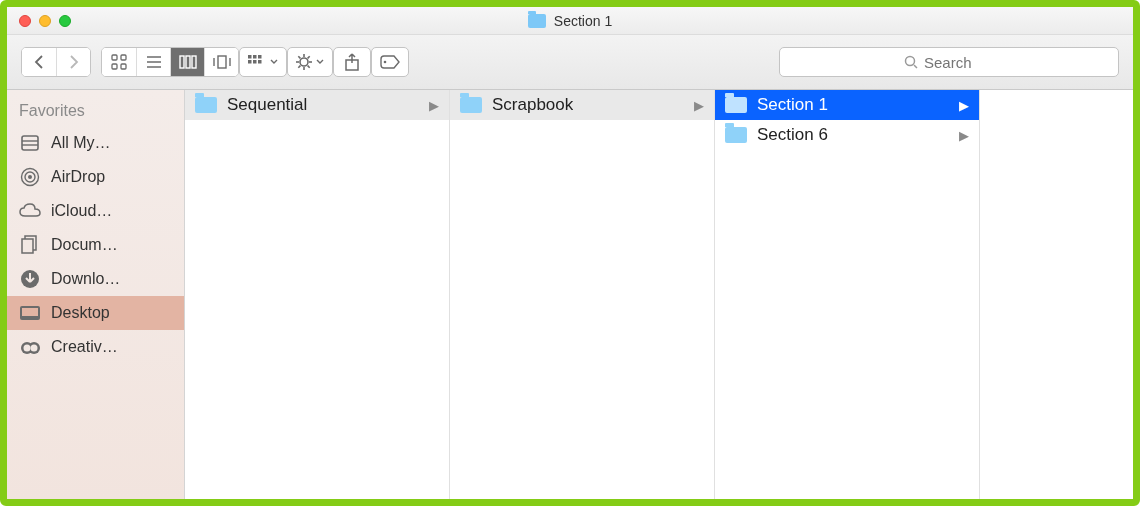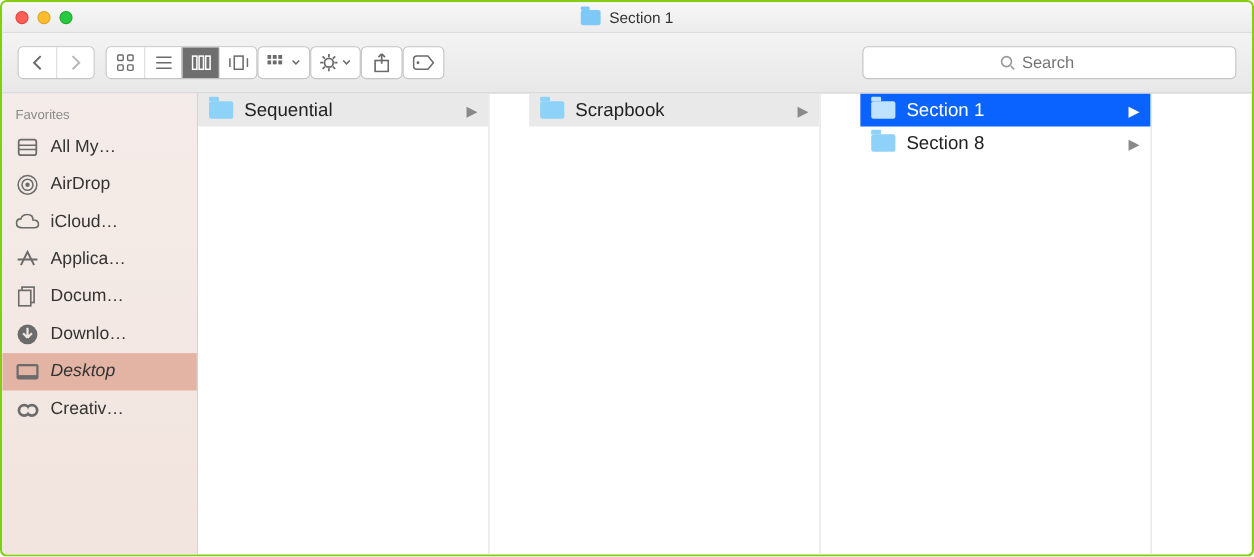--- a/index.html
+++ b/index.html
@@ -1,17 +1,17 @@
 <!DOCTYPE html>
 <html><head>
 <meta charset="utf-8">
 <style>
   * { box-sizing: border-box; margin:0; padding:0; font-family: -apple-system, "Helvetica Neue", Arial, sans-serif; }
   body { width:1140px; height:506px; background:#fff; }
-  .window { width:1140px; height:506px; display:flex; flex-direction:column; border:2px solid #84cc16; border-radius:6px; overflow:hidden; background:#fff;}
+  .window { width:1140px; height:506px; display:flex; flex-direction:column; border:7px solid #84cc16; border-radius:6px; overflow:hidden; background:#fff;}
   .titlebar { height:28px; background:linear-gradient(#f7f7f7,#ececec); display:flex; align-items:center; position:relative; border-bottom:1px solid #dcdcdc;}
   .traffic { display:flex; gap:8px; position:absolute; left:12px; top:8px;}
   .dot { width:12px; height:12px; border-radius:50%; }
   .dot.red{background:#ff5f57;border:0.5px solid #e0443e;}
   .dot.yellow{background:#ffbd2e;border:0.5px solid #dea123;}
   .dot.green{background:#28c940;border:0.5px solid #1aab29;}
   .title { margin:0 auto; display:flex; align-items:center; gap:8px; font-size:14px; color:#333;}
   .folder-mini{width:18px;height:14px;background:#7dc8f7;border-radius:2px;position:relative;}
   .folder-mini:before{content:"";position:absolute;top:-3px;left:0;width:8px;height:3px;background:#7dc8f7;border-radius:1px 1px 0 0;}
   .toolbar{height:55px;background:linear-gradient(#f3f3f3,#e8e8e8);border-bottom:1px solid #c9c9c9;display:flex;align-items:center;padding:0 14px;gap:0;}
@@ -19,25 +19,25 @@
   .seg button{border:none;background:#fff;width:34px;height:100%;display:flex;align-items:center;justify-content:center;color:#555;font-size:15px;cursor:pointer;}
   .seg button + button{border-left:1px solid #dcdcdc;}
   .seg button.active{background:#6f6f6f;color:#fff;}
   .tbtn{border:1px solid #c4c4c4;border-radius:5px;background:#fff;height:30px;min-width:38px;display:flex;align-items:center;justify-content:center;color:#555;cursor:pointer;padding:0 8px;gap:4px;}
   .spacer{flex:0 0 10px;}
   .search{margin-left:auto;border:1px solid #c4c4c4;border-radius:5px;background:#fff;height:30px;width:340px;display:flex;align-items:center;justify-content:center;color:#9a9a9a;gap:6px;}
   .search input{border:none;outline:none;font-size:15px;color:#555;width:70px;text-align:left;background:transparent;}
   .search .mag{color:#9a9a9a;}
   .body{flex:1;display:flex;min-height:0;}
   .sidebar{width:178px;background:linear-gradient(#f4ece9,#f2e4de);border-right:1px solid #d4d4d4;padding-top:8px;overflow:hidden;}
-  .sb-header{font-size:12px;color:#8a8a8a;padding:4px 12px 6px;}
+  .sb-header{font-size:16px;color:#8a8a8a;padding:4px 12px 6px;}
   .sb-item{display:flex;align-items:center;gap:10px;padding:6px 12px;font-size:16px;color:#333;cursor:pointer;white-space:nowrap;overflow:hidden;text-overflow:ellipsis;}
-  .sb-item.selected{background:#e3b4a3;font-style:italic;}
+  .sb-item.selected{background:#e3b4a3;}
   .sb-icon{width:22px;height:22px;display:flex;align-items:center;justify-content:center;color:#6b6b6b;flex-shrink:0;}
-  .columns{flex:1;display:flex;min-width:0;gap:36px;}
+  .columns{flex:1;display:flex;min-width:0;}
   .col{border-right:1px solid #e0e0e0;display:flex;flex-direction:column;overflow:hidden;}
   .col:nth-child(1){width:265px;}
   .col:nth-child(2){width:265px;}
   .col:nth-child(3){width:265px;}
   .col:nth-child(4){flex:1;border-right:none;}
   .row{display:flex;align-items:center;gap:10px;padding:4px 10px;font-size:17px;color:#222;cursor:pointer;position:relative;height:30px;}
   .row.header-row{background:#e9e9e9;}
   .row.selected{background:#0a63ff;color:#fff;}
   .row .chev{margin-left:auto;color:#8a8a8a;font-size:13px;}
   .row.selected .chev{color:#fff;}
@@ -192,29 +192,20 @@
       <div class="sb-item">
         <span class="sb-icon">
             <svg width="22" height="16" viewBox="0 0 22 16">
               <path d="M6 13 Q1 13 1 9 Q1 5 5 5 Q6 1 11 1 Q16 1 16 6 Q21 6 21 10 Q21 13 17 13 Z" fill="none" stroke="#6b6b6b" stroke-width="1.5"></path>
             </svg>
           </span>
         <span class="label">iCloud…</span>
       </div>
       <div class="sb-item">
         <span class="sb-icon">
-            <svg width="20" height="18" viewBox="0 0 20 18">
-              <path d="M4 14 L10 2 L16 14" fill="none" stroke="#6b6b6b" stroke-width="1.8"></path>
-              <line x1="1" y1="9" x2="19" y2="9" stroke="#6b6b6b" stroke-width="1.8"></line>
-            </svg>
-          </span>
-        <span class="label">Applica…</span>
-      </div>
-      <div class="sb-item">
-        <span class="sb-icon">
             <svg width="18" height="20" viewBox="0 0 18 20">
               <rect x="4" y="1" width="11" height="14" fill="none" stroke="#6b6b6b" stroke-width="1.5"></rect>
               <rect x="1" y="4" width="11" height="14" fill="#f2e8e3" stroke="#6b6b6b" stroke-width="1.5"></rect>
             </svg>
           </span>
         <span class="label">Docum…</span>
       </div>
       <div class="sb-item">
         <span class="sb-icon">
             <svg width="20" height="20" viewBox="0 0 20 20">
@@ -262,20 +253,20 @@
         </div>
       </div>
       <div class="col">
         <div class="row selected">
           <span class="folder-ico"></span>
           <span class="label">Section 1</span>
           <span class="chev">▶</span>
         </div>
         <div class="row">
           <span class="folder-ico"></span>
-          <span class="label">Section 8</span>
+          <span class="label">Section 6</span>
           <span class="chev">▶</span>
         </div>
       </div>
     </div>
   </div>
 
 </div>
 
 </body></html>

